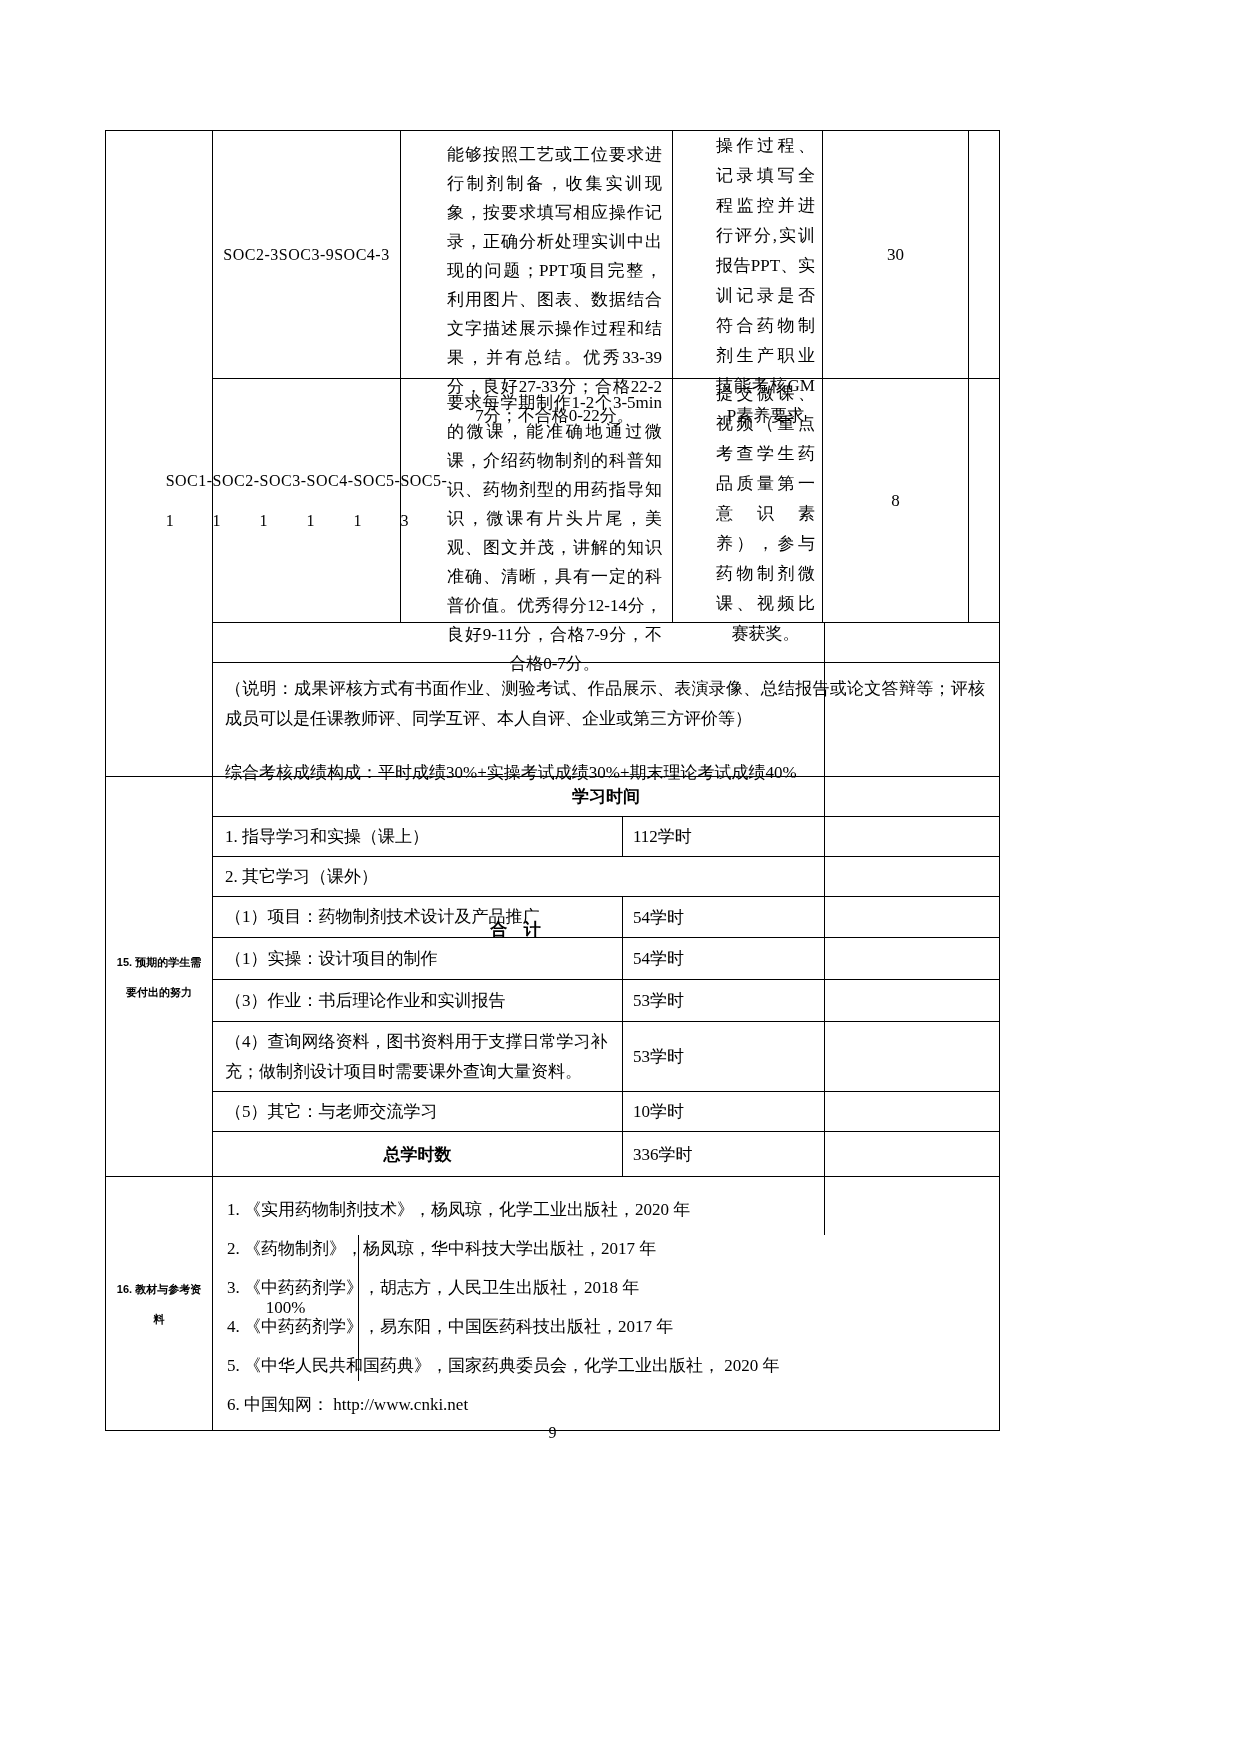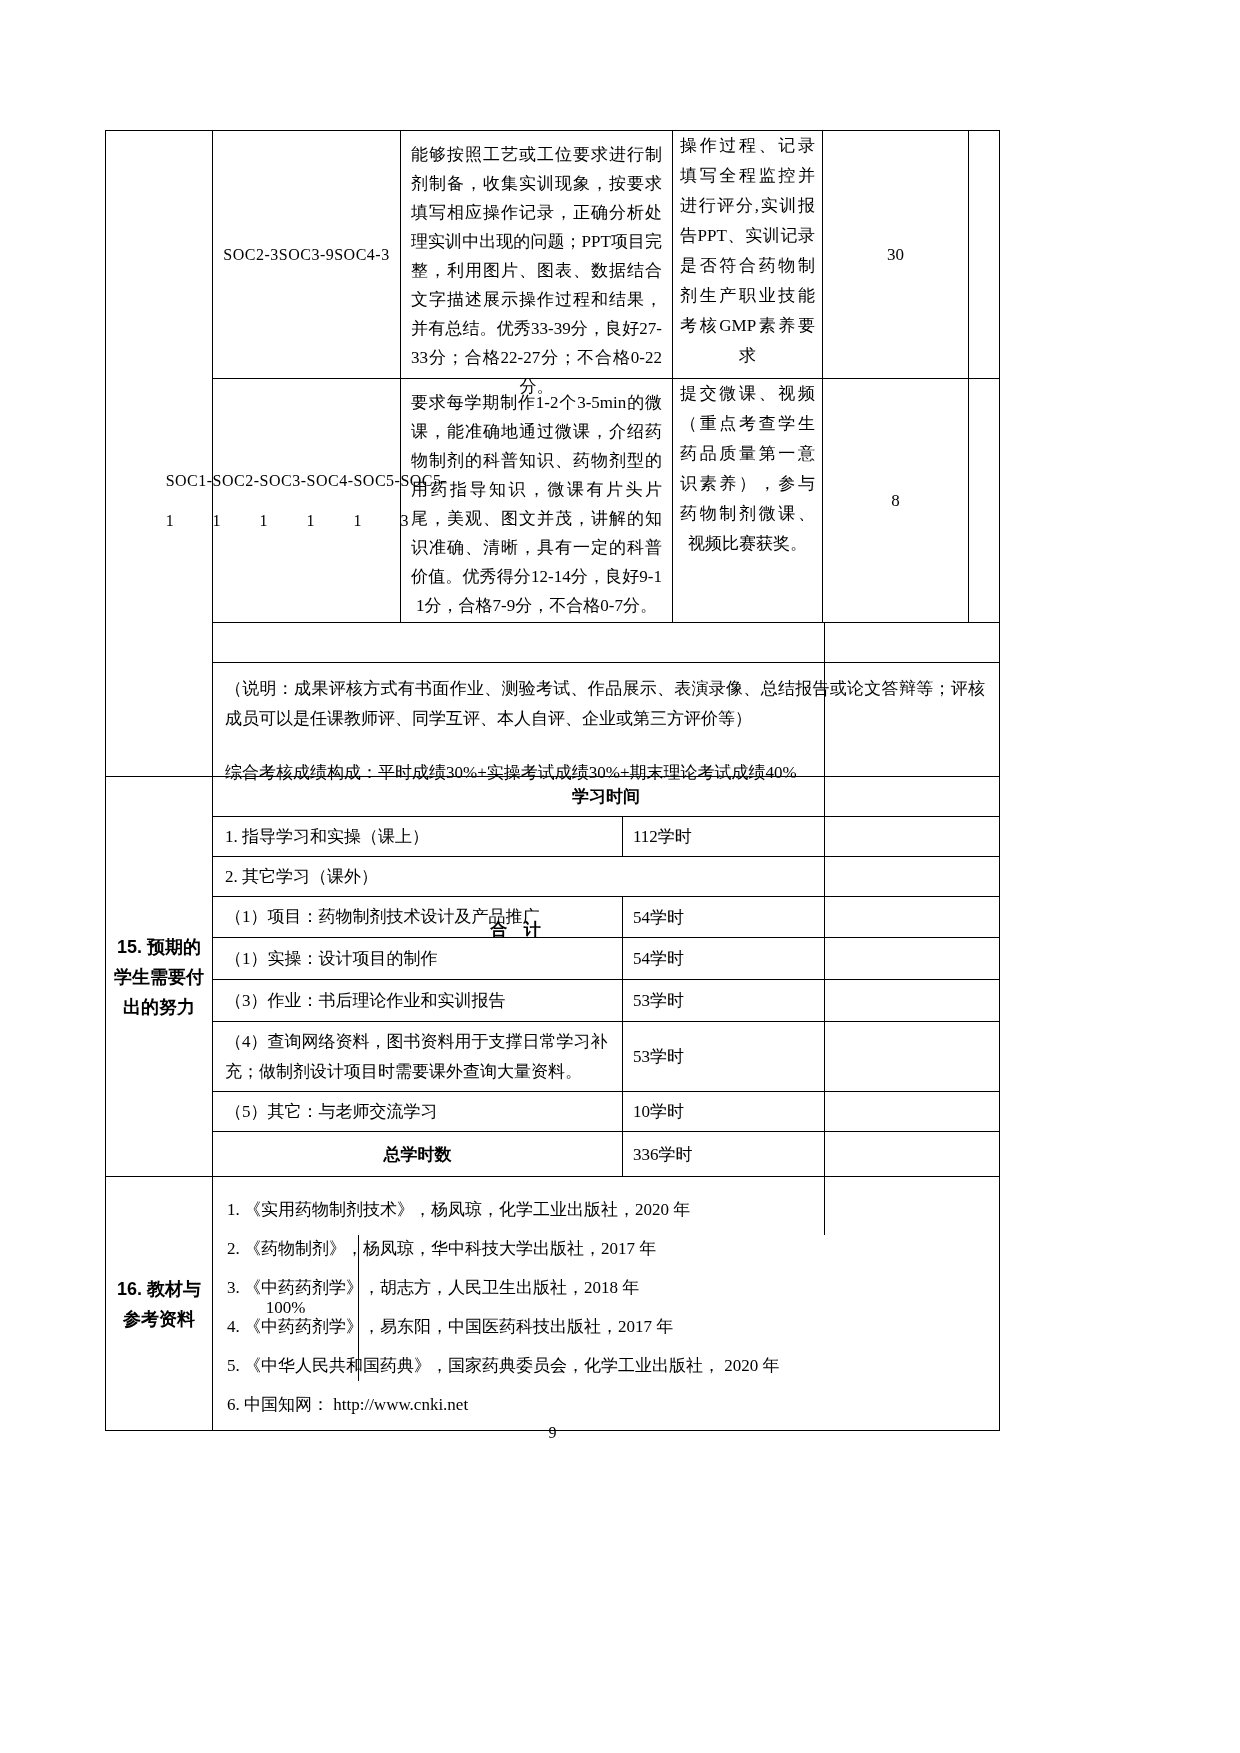--- a/index.html
+++ b/index.html
@@ -26,21 +26,21 @@
   .label-cell {
     width: 107px;
     flex: 0 0 107px;
     border-right: 1px solid #000;
     display: flex;
     align-items: center;
     justify-content: center;
     text-align: center;
     font-family: "Liberation Sans", "DejaVu Sans", sans-serif;
     font-weight: bold;
-    font-size: 18px;
+    font-size: 11px;
     line-height: 30px;
     padding: 4px 6px;
   }
   .rows { flex: 1; display: flex; flex-direction: column; }
   .row { display: flex; border-bottom: 1px solid #000; }
   .row:last-child { border-bottom: none; }
   .cell { border-right: 1px solid #000; }
   .cell:last-child { border-right: none; }
 
   
@@ -56,20 +56,21 @@
   .row-b .codes-cell { line-height: 40px; }
   .desc-cell {
     width: 272px; flex: 0 0 272px;
     padding: 9px 10px 0 10px;
   }
   .desc-cell p, .method-cell p {
     line-height: 29px;
     text-align: justify;
     text-align-last: center;
     word-break: break-all;
+    margin-left: 36px;
   }
   .method-cell {
     width: 150px; flex: 0 0 150px;
     display: flex; align-items: flex-start;
     padding: 0 7px;
   }
   .method-cell p { line-height: 30px; }
   .score-cell {
     width: 146px; flex: 0 0 146px;
     display: flex; align-items: center; justify-content: center;

